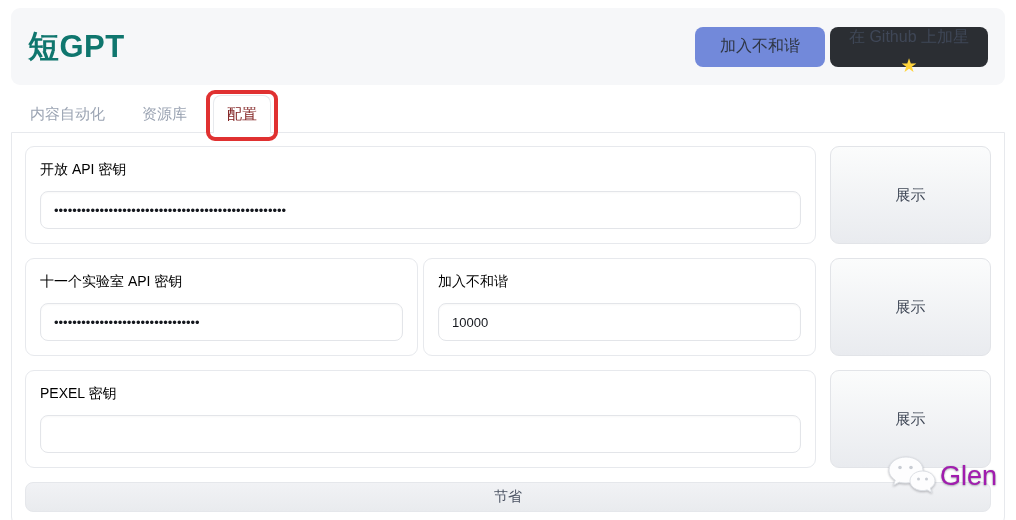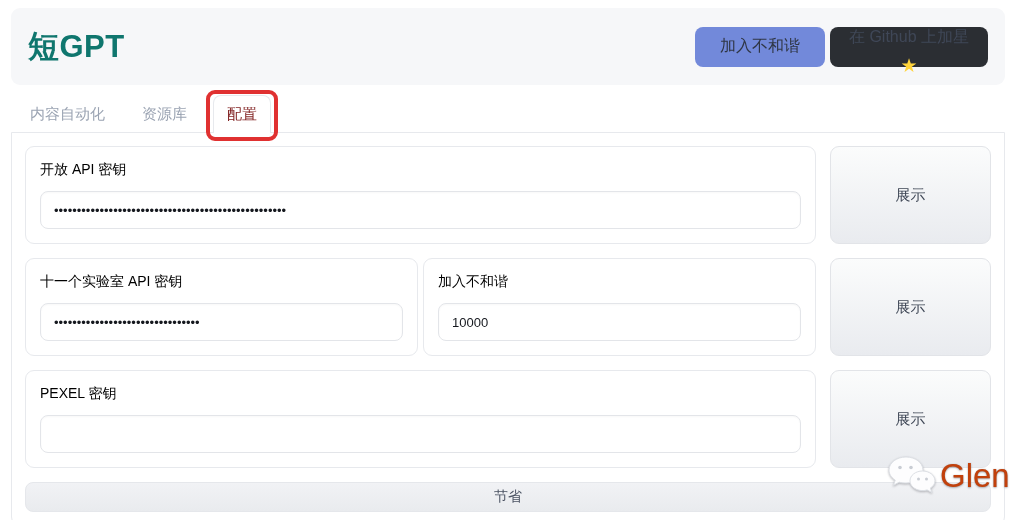--- a/index.html
+++ b/index.html
@@ -159,22 +159,22 @@
     top: 454px;
     left: 886px;
     display: flex;
     align-items: center;
     gap: 2px;
     pointer-events: none;
     z-index: 5;
   }
   .wechat-icon { filter: drop-shadow(0 1px 1px rgba(60,60,70,0.35)); }
   .watermark-text {
-    font-size: 33px;
-    color: #c2410c;
+    font-size: 27px;
+    color: #a21caf;
     text-shadow: 0 1px 2px rgba(90,95,105,0.45), 0 0 1px rgba(120,125,135,0.5);
   }
 </style>
 </head>
 <body>
 
 <div class="page">
 
   <div class="header">
     <div class="page-title">短GPT</div>

